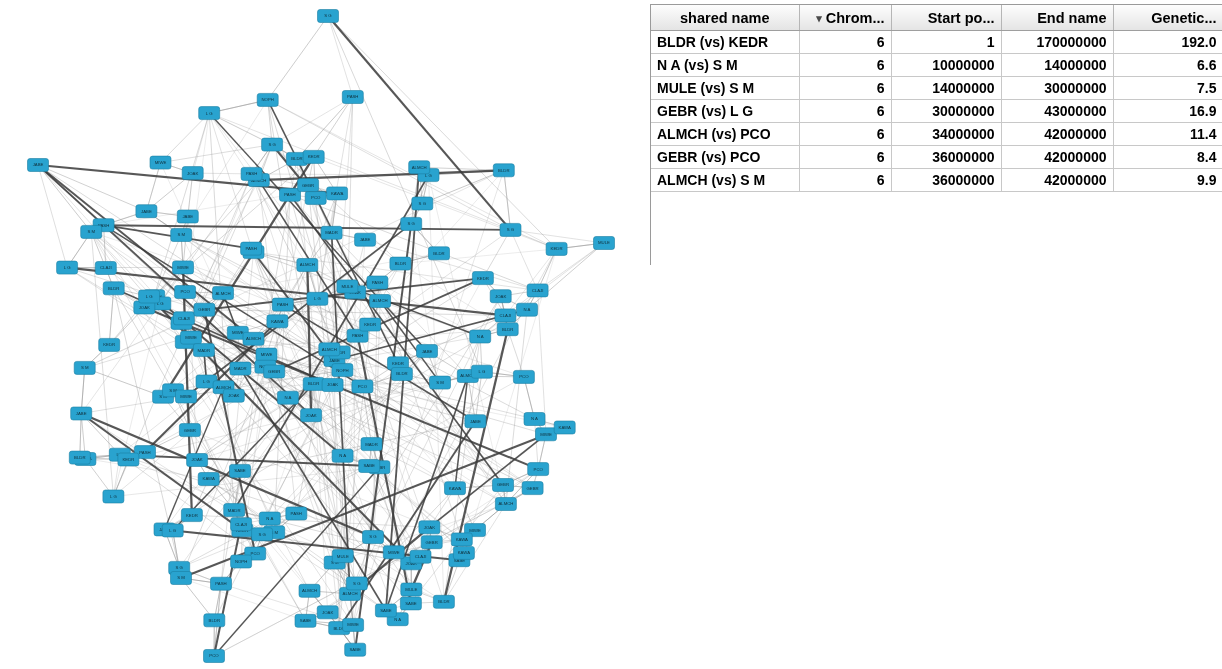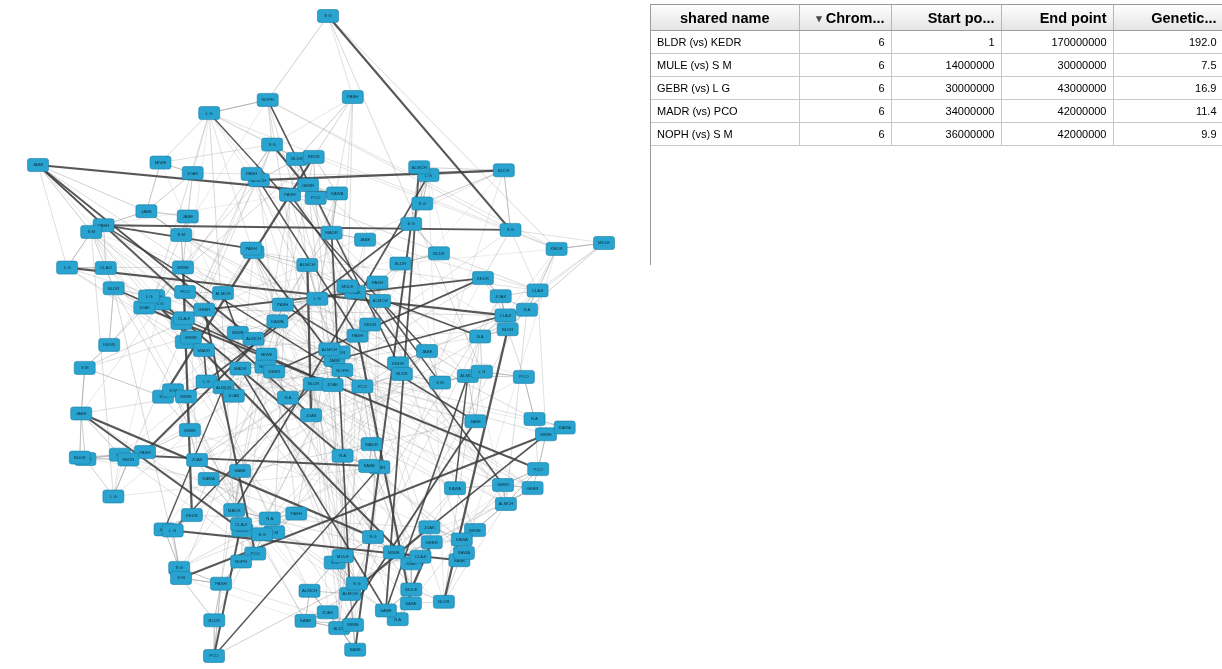--- a/index.html
+++ b/index.html
@@ -70,21 +70,22 @@
     overflow: hidden;
   }
   table.datatable th.th-name { text-align: center; }
   table.datatable td {
     border-right: 1px solid #c8c8c8;
     border-bottom: 1px solid #c8c8c8;
     height: 22px;
     padding: 0 6px;
     white-space: nowrap;
     overflow: hidden;
-    font-size: 11px;
+    font-size: 14px;
+    font-weight: bold;
   }
   td.num { text-align: right; }
   td.txt { text-align: left; }
   .filter-glyph {
     display: inline-block;
     margin-right: 4px;
     color: #4a4a4a;
     font-size: 11px;
     vertical-align: middle;
   }
@@ -1574,58 +1575,72 @@
             <th class="th-name">
               <span>shared name</span>
             </th>
             <th>
               <span class="filter-glyph">▾</span><span>Chrom...</span>
             </th>
             <th>
               <span>Start po...</span>
             </th>
             <th>
-              <span>End point</span>
+              <span>End name</span>
             </th>
             <th>
               <span>Genetic...</span>
             </th>
           </tr>
         </thead>
         <tbody id="table-body">
             <tr>
               <td class="txt">BLDR (vs) KEDR</td>
               <td class="num">6</td>
               <td class="num">1</td>
               <td class="num">170000000</td>
               <td class="num">192.0</td>
+            </tr>
+            <tr>
+              <td class="txt">N A (vs) S M</td>
+              <td class="num">6</td>
+              <td class="num">10000000</td>
+              <td class="num">14000000</td>
+              <td class="num">6.6</td>
             </tr>
             <tr>
               <td class="txt">MULE (vs) S M</td>
               <td class="num">6</td>
               <td class="num">14000000</td>
               <td class="num">30000000</td>
               <td class="num">7.5</td>
             </tr>
             <tr>
               <td class="txt">GEBR (vs) L G</td>
               <td class="num">6</td>
               <td class="num">30000000</td>
               <td class="num">43000000</td>
               <td class="num">16.9</td>
             </tr>
             <tr>
-              <td class="txt">MADR (vs) PCO</td>
+              <td class="txt">ALMCH (vs) PCO</td>
               <td class="num">6</td>
               <td class="num">34000000</td>
               <td class="num">42000000</td>
               <td class="num">11.4</td>
             </tr>
             <tr>
-              <td class="txt">NOPH (vs) S M</td>
+              <td class="txt">GEBR (vs) PCO</td>
+              <td class="num">6</td>
+              <td class="num">36000000</td>
+              <td class="num">42000000</td>
+              <td class="num">8.4</td>
+            </tr>
+            <tr>
+              <td class="txt">ALMCH (vs) S M</td>
               <td class="num">6</td>
               <td class="num">36000000</td>
               <td class="num">42000000</td>
               <td class="num">9.9</td>
             </tr>
           </tbody>
       </table>
     </div>
 
   </div>

